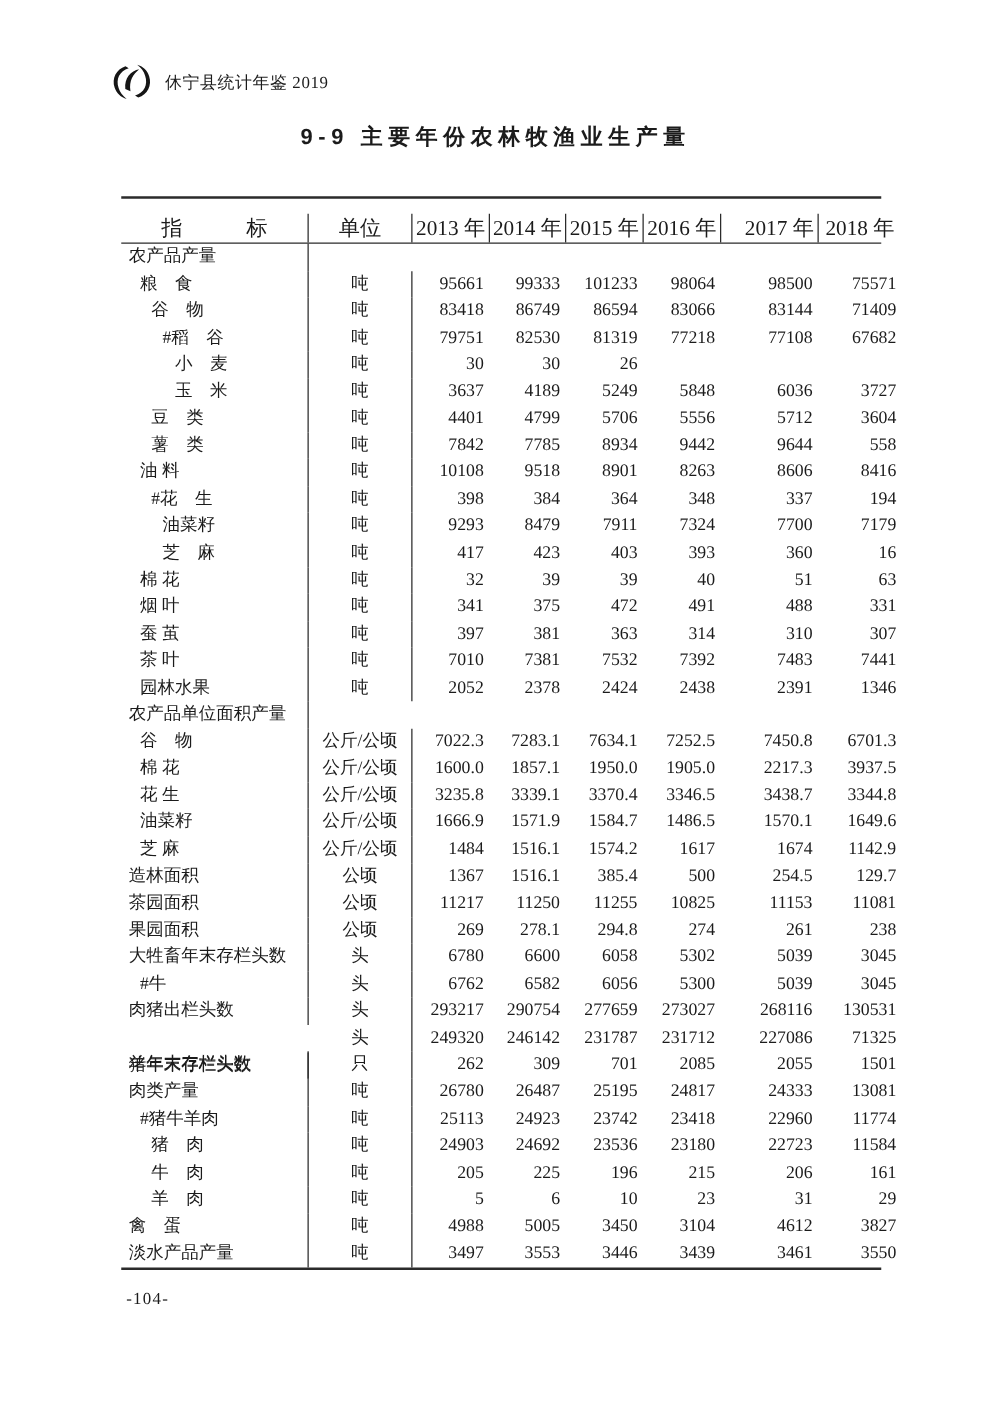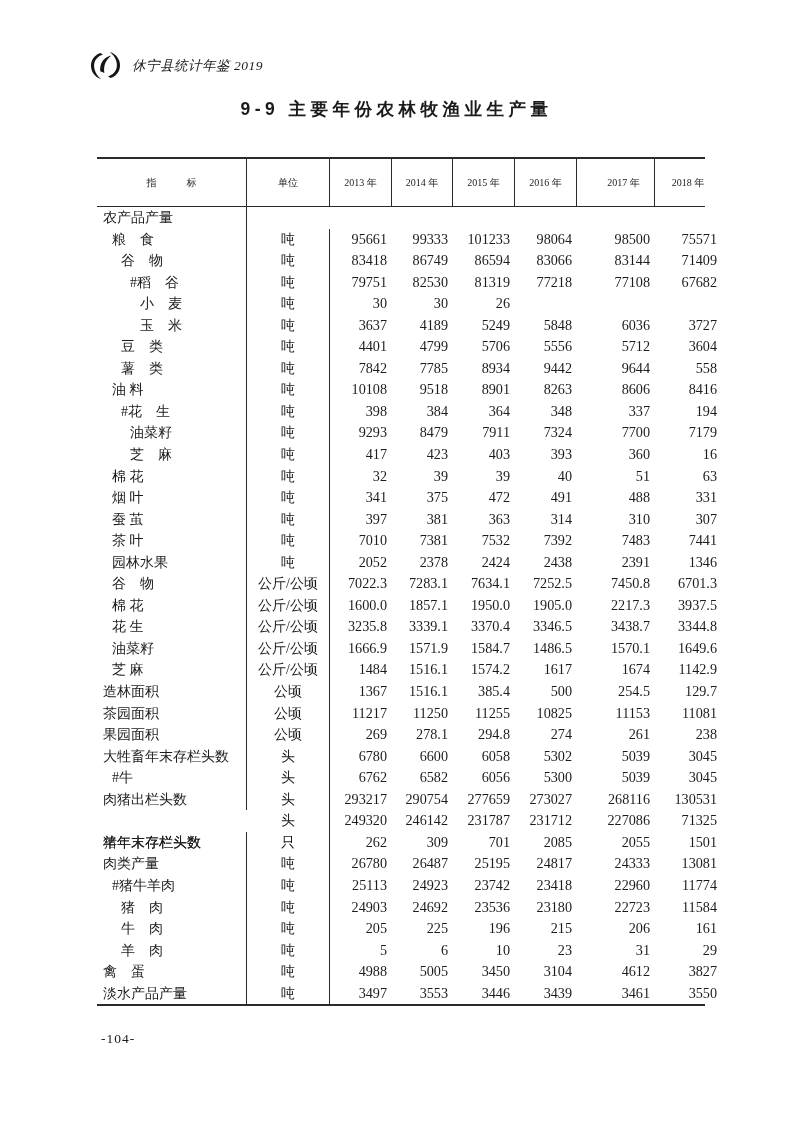--- a/index.html
+++ b/index.html
@@ -2,36 +2,36 @@
 <html><head>
 <meta charset="utf-8">
 <style>
   html,body{margin:0;padding:0;}
   body{
     width:793px;height:1122px;background:#ffffff;position:relative;overflow:hidden;
     font-family:"Liberation Serif","DejaVu Serif",serif;color:#1b1b1b;
   }
   .brand{position:absolute;left:88px;top:50px;display:flex;align-items:center;gap:9px;}
   .logo{width:35px;height:31px;display:block;}
-  .brand-text{font-size:13.5px;letter-spacing:0.5px;font-style:italic;}
+  .brand-text{font-size:13.5px;letter-spacing:0.5px;}
   .page-title{
     position:absolute;top:97px;left:0;width:100%;text-align:center;
     font-family:"Liberation Sans","DejaVu Sans",sans-serif;font-weight:bold;
     font-size:17.5px;letter-spacing:4.5px;white-space:pre;
   }
   .stat-table{
     position:absolute;left:97px;top:157px;width:608px;box-sizing:border-box;
     border-top:2px solid #2b2b2b;border-bottom:2px solid #2b2b2b;
   }
   .cell{box-sizing:border-box;flex:0 0 auto;}
   .c-label{width:150px;border-right:1px solid #2b2b2b;white-space:pre;overflow:hidden;}
   .c-unit{width:83px;border-right:1px solid #2b2b2b;text-align:center;white-space:pre;}
   .c-y0{width:62px;} .c-y1{width:61px;} .c-y2{width:62px;}
   .c-y3{width:62px;} .c-y4{width:62px;margin-left:16px;} .c-y5{width:66px;}
-  .thead{display:flex;height:48px;border-bottom:1px solid #2b2b2b;box-sizing:border-box;font-size:10px;}
+  .thead{display:flex;height:36px;border-bottom:1px solid #2b2b2b;box-sizing:border-box;font-size:17px;align-items:flex-end;}
   .thead .cell{display:flex;align-items:center;justify-content:center;}
   .thead .c-year{border-right:1px solid #2b2b2b;white-space:pre;}
   .thead .c-y5{border-right:none;}
   .tbody{}
   .trow{display:flex;height:21.55px;align-items:center;font-size:14px;line-height:21.55px;}
   .trow .c-val{text-align:right;padding-right:5px;font-size:14.2px;}
   .trow .c-y5.c-val{padding-right:4px;}
   .page-number{position:absolute;left:101px;top:1031px;font-size:13.5px;letter-spacing:1px;}
 </style>
 </head>
@@ -226,20 +226,30 @@
         <div class="cell c-label" style="padding-left: 15px;">园林水果</div>
         <div class="cell c-unit">吨</div>
         <div class="cell c-val c-y0">2052</div>
         <div class="cell c-val c-y1">2378</div>
         <div class="cell c-val c-y2">2424</div>
         <div class="cell c-val c-y3">2438</div>
         <div class="cell c-val c-y4">2391</div>
         <div class="cell c-val c-y5">1346</div>
       </div>
       <div class="trow">
+        <div class="cell c-label" style="padding-left: 6px;">农产品单位面积产量</div>
+        <div class="cell c-unit"></div>
+        <div class="cell c-val c-y0"></div>
+        <div class="cell c-val c-y1"></div>
+        <div class="cell c-val c-y2"></div>
+        <div class="cell c-val c-y3"></div>
+        <div class="cell c-val c-y4"></div>
+        <div class="cell c-val c-y5"></div>
+      </div>
+      <div class="trow">
         <div class="cell c-label" style="padding-left: 15px;">谷　物</div>
         <div class="cell c-unit">公斤/公顷</div>
         <div class="cell c-val c-y0">7022.3</div>
         <div class="cell c-val c-y1">7283.1</div>
         <div class="cell c-val c-y2">7634.1</div>
         <div class="cell c-val c-y3">7252.5</div>
         <div class="cell c-val c-y4">7450.8</div>
         <div class="cell c-val c-y5">6701.3</div>
       </div>
       <div class="trow">

